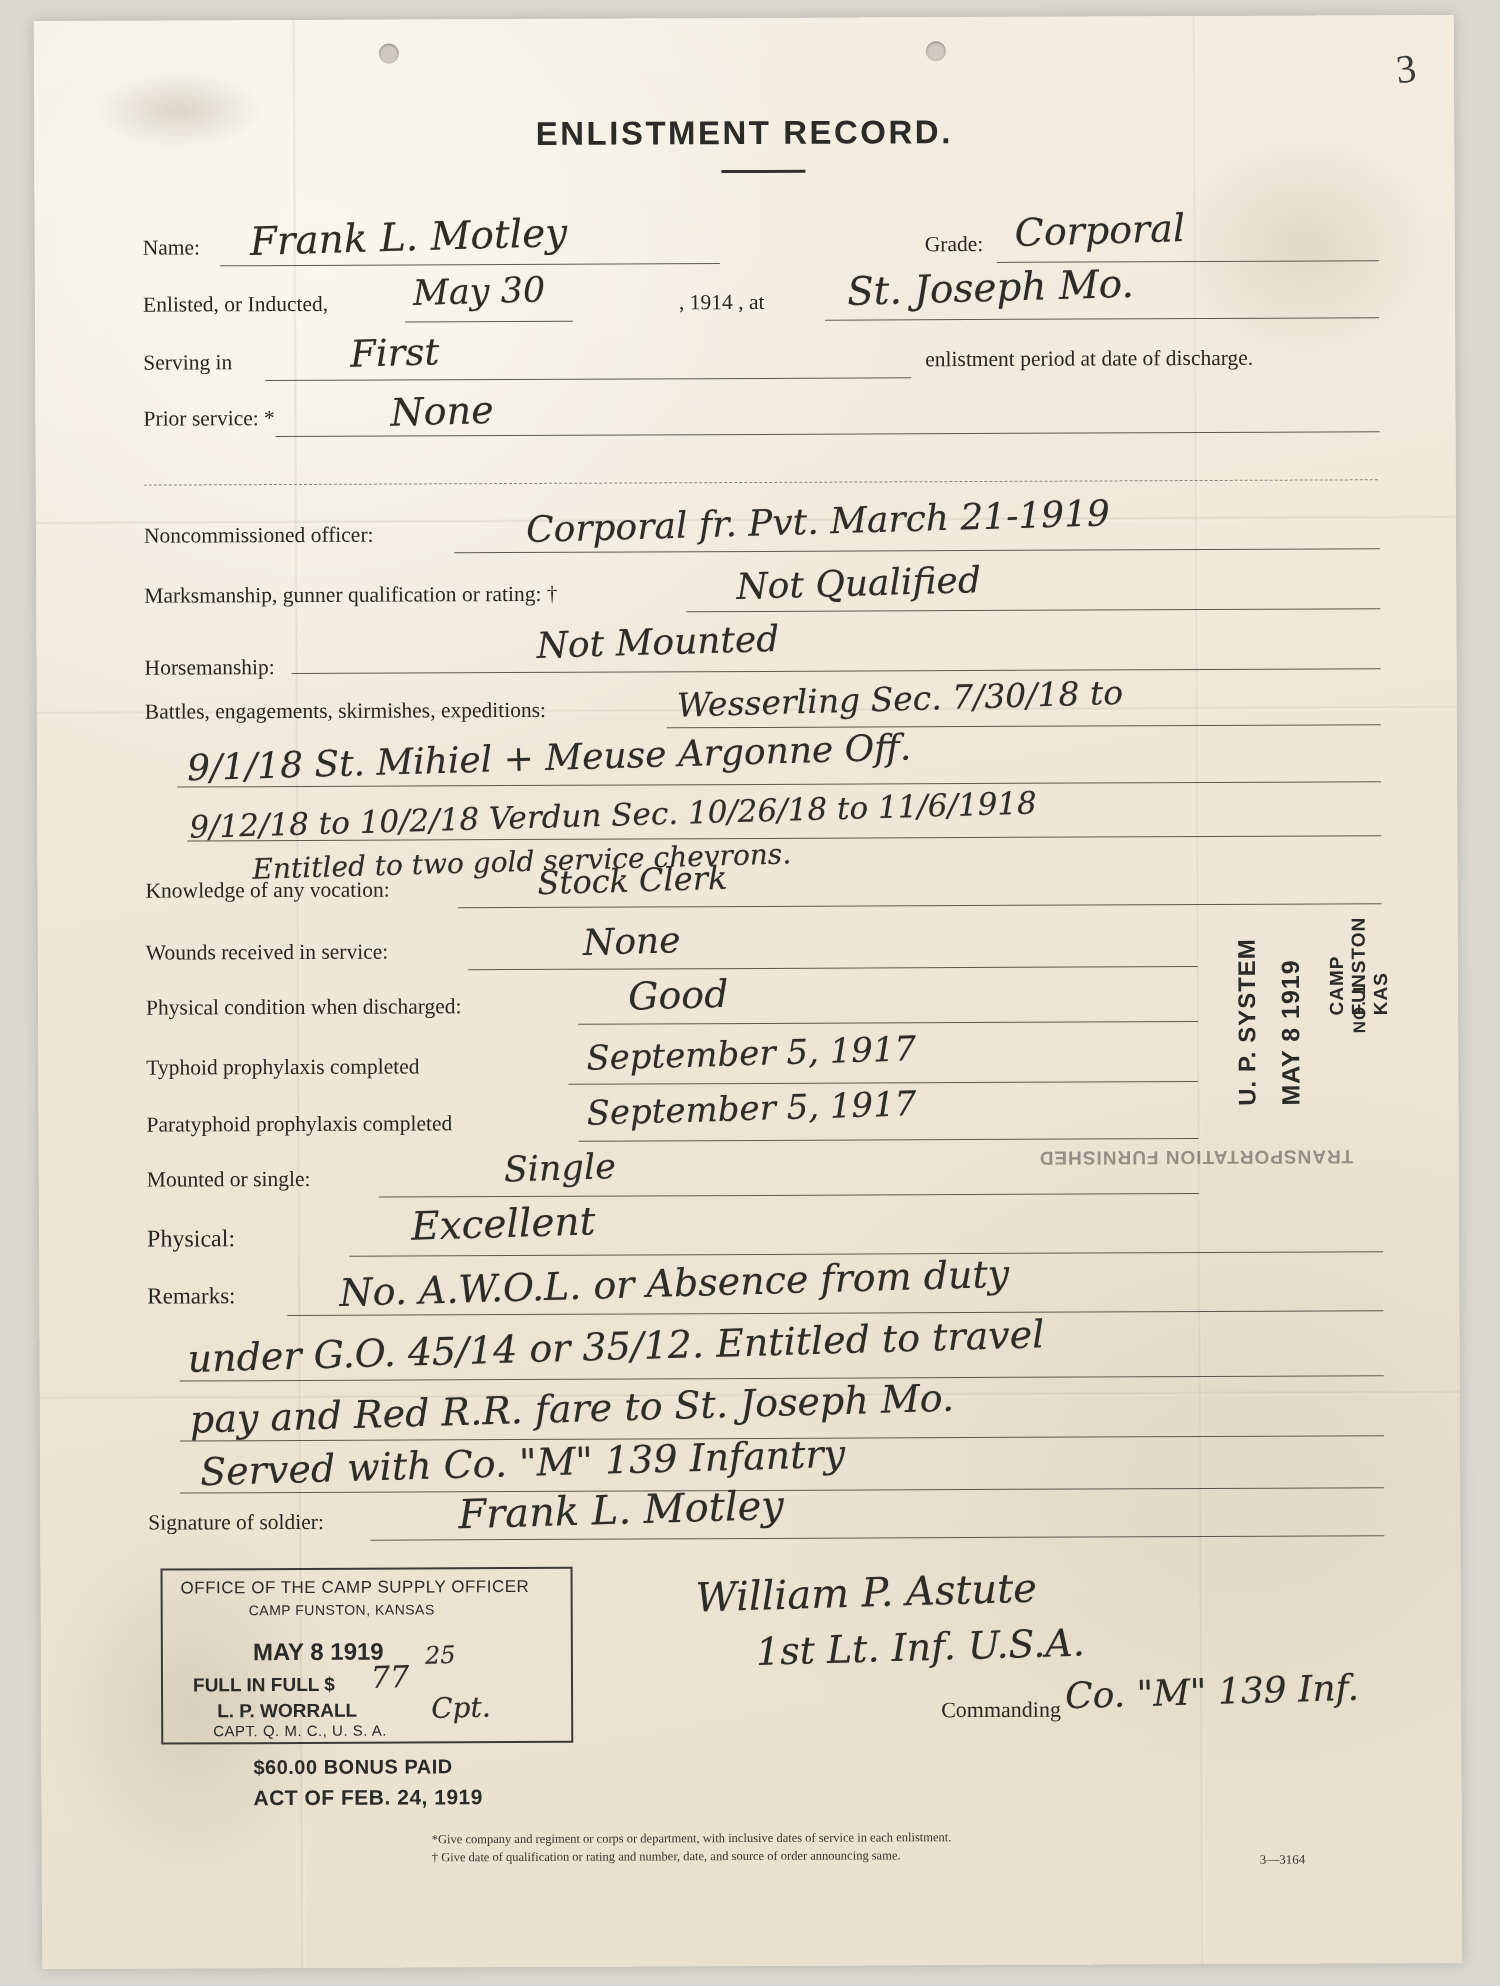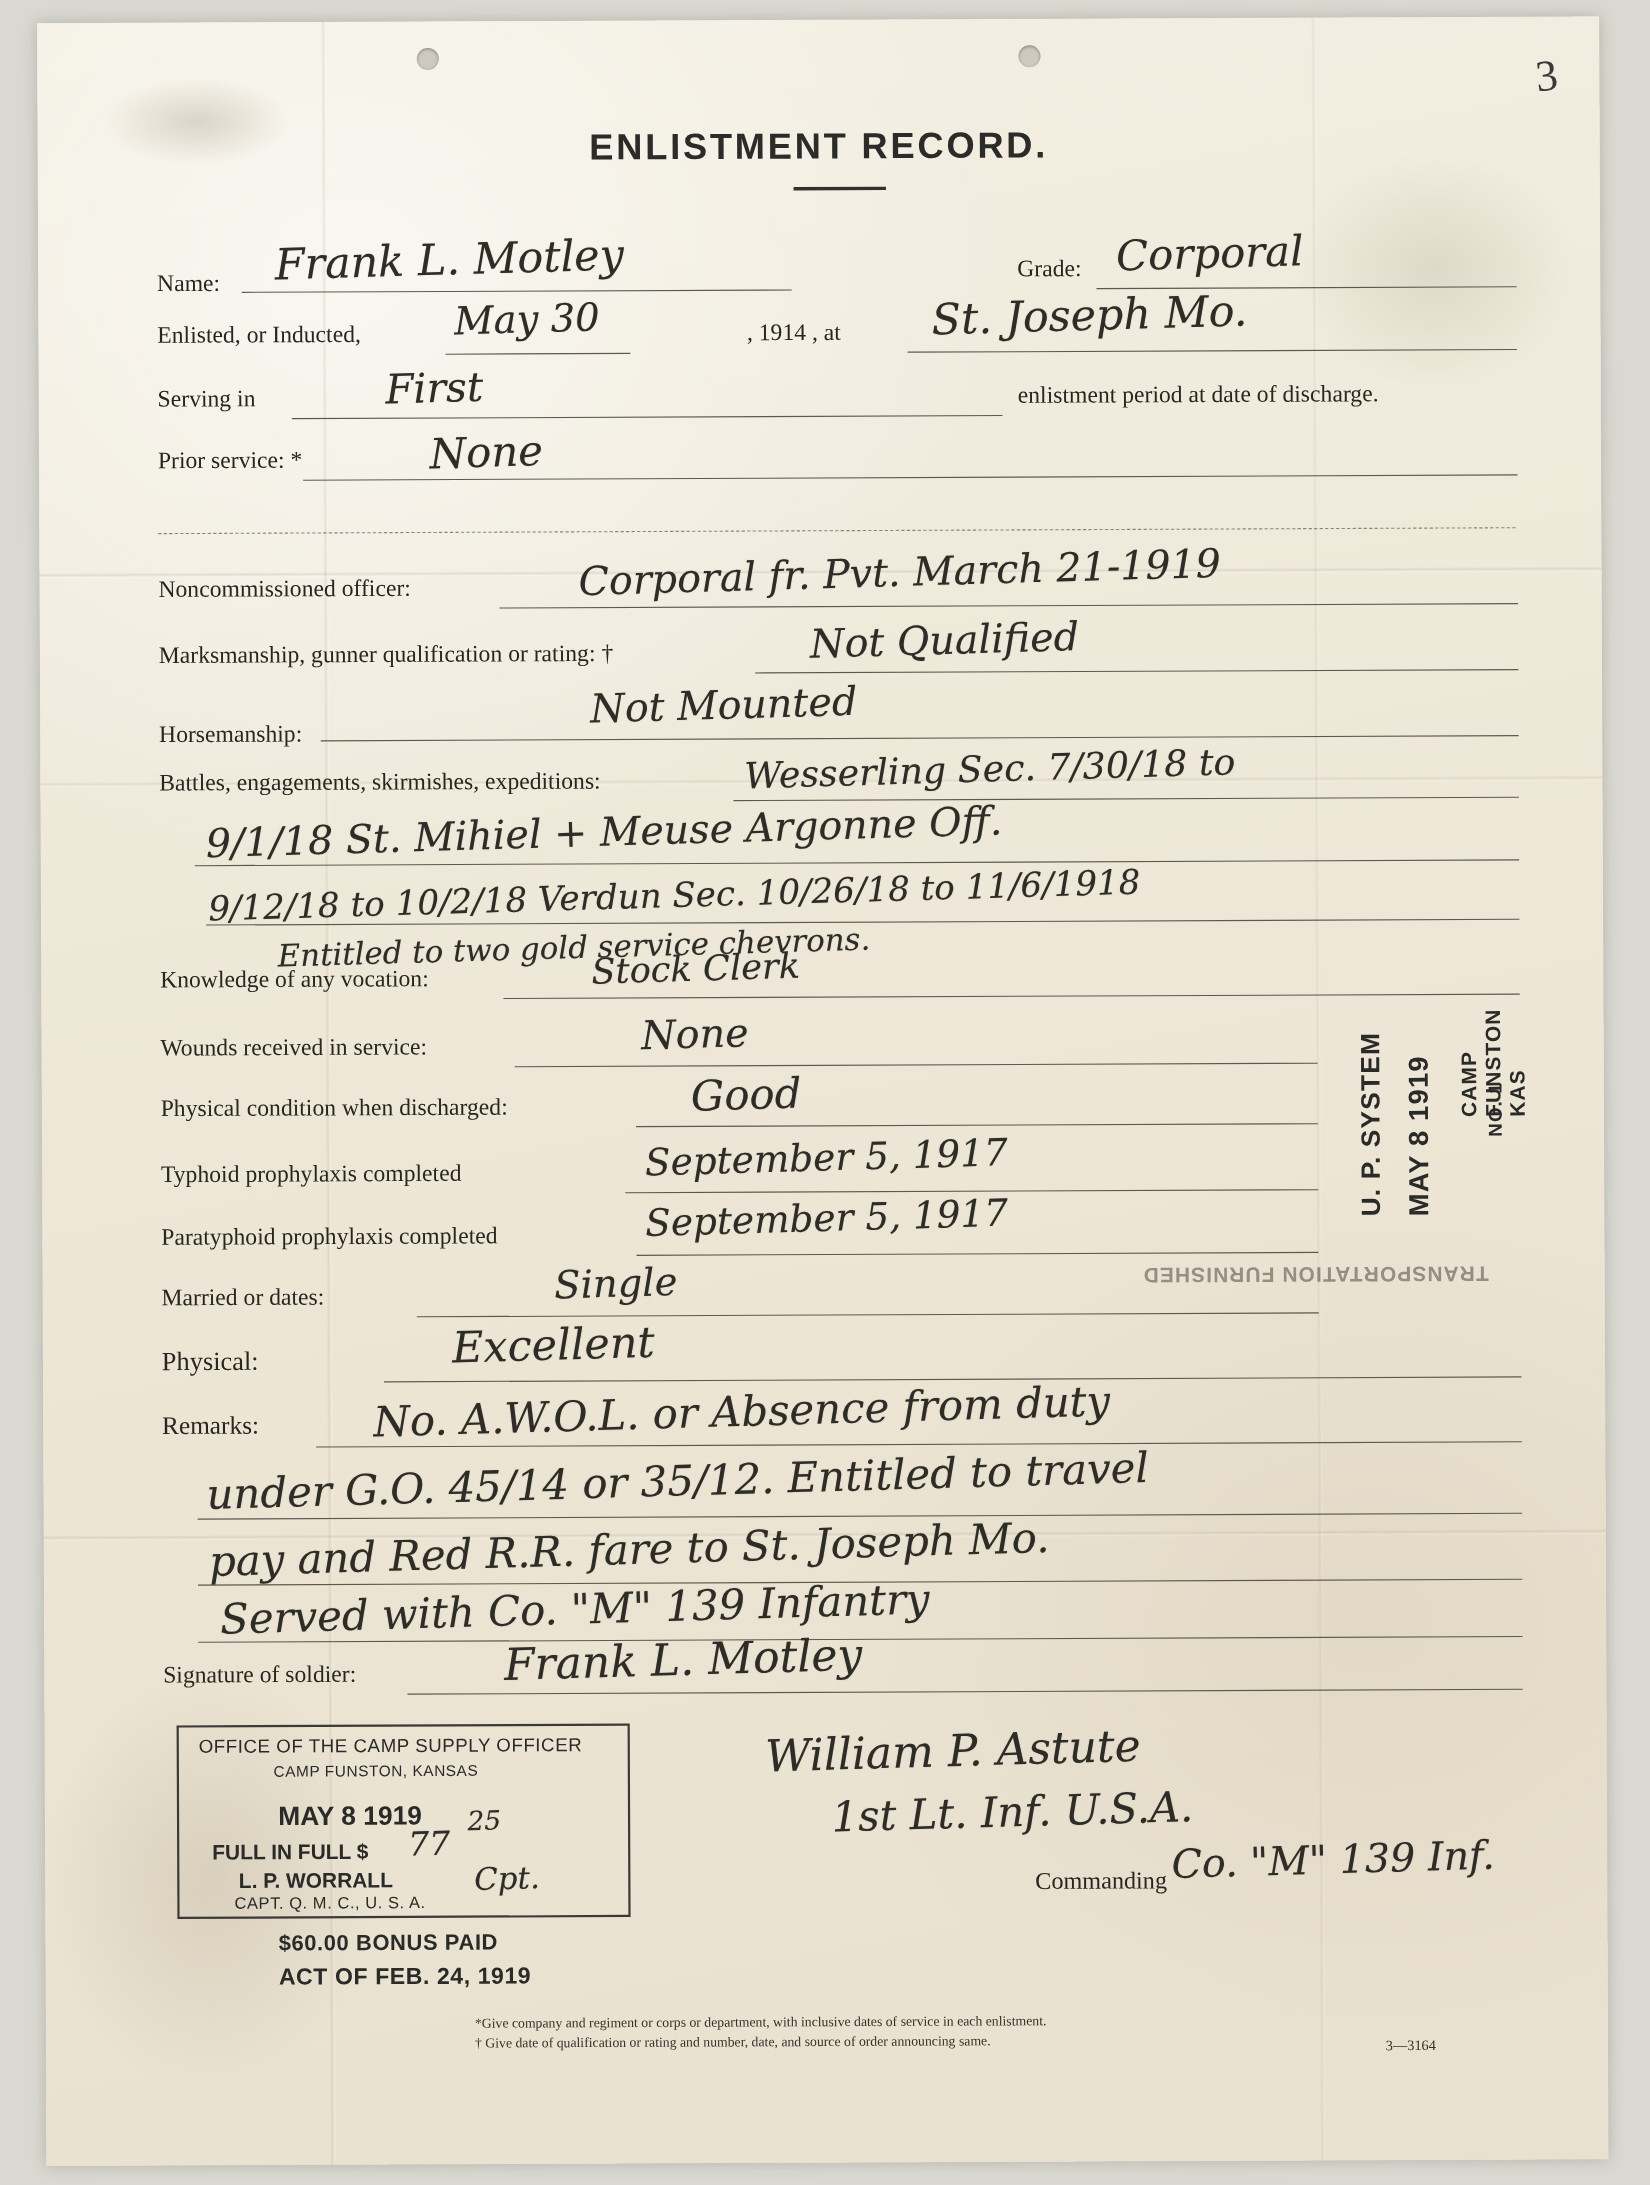--- a/index.html
+++ b/index.html
@@ -167,21 +167,21 @@
   <div class="punch" style="left:345px;top:24px;"></div>
   <div class="punch" style="left:892px;top:24px;"></div>
 
   <div id="content">
 
     <div class="pgnum">3</div>
 
     <div class="title">ENLISTMENT RECORD.</div>
     <div class="title-rule"></div>
 
-    <div class="lbl abs" style="left:108px;top:225px;">Name:</div>
+    <div class="lbl abs" style="left:108px;top:215px;">Name:</div>
     <div class="rule" style="left:185px;top:245px;width:500px;"></div>
     <div class="hand abs" style="left:215px;top:195px;font-size:39px;">Frank L. Motley</div>
 
     <div class="lbl abs" style="left:890px;top:215px;">Grade:</div>
     <div class="rule" style="left:962px;top:245px;width:382px;"></div>
     <div class="hand abs" style="left:980px;top:192px;font-size:38px;">Corporal</div>
 
     <div class="lbl abs" style="left:108px;top:272px;">Enlisted, or Inducted,</div>
     <div class="rule" style="left:370px;top:302px;width:168px;"></div>
     <div class="hand abs" style="left:378px;top:252px;font-size:35px;">May 30</div>
@@ -237,21 +237,21 @@
     <div class="hand abs" style="left:590px;top:955px;font-size:38px;">Good</div>
 
     <div class="lbl abs" style="left:108px;top:1035px;">Typhoid prophylaxis completed</div>
     <div class="rule" style="left:530px;top:1065px;width:630px;"></div>
     <div class="hand abs" style="left:548px;top:1015px;font-size:34px;">September 5, 1917</div>
 
     <div class="lbl abs" style="left:108px;top:1092px;">Paratyphoid prophylaxis completed</div>
     <div class="rule" style="left:540px;top:1122px;width:620px;"></div>
     <div class="hand abs" style="left:548px;top:1070px;font-size:34px;">September 5, 1917</div>
 
-    <div class="lbl abs" style="left:108px;top:1147px;">Married or dates:</div>
+    <div class="lbl abs" style="left:108px;top:1147px;">Mounted or single:</div>
     <div class="rule" style="left:340px;top:1177px;width:820px;"></div>
     <div class="hand abs" style="left:465px;top:1129px;font-size:35px;">Single</div>
 
     <div class="lbl abs" style="left:108px;top:1205px;font-size:24px;">Physical:</div>
     <div class="rule" style="left:310px;top:1236px;width:1034px;"></div>
     <div class="hand abs" style="left:372px;top:1182px;font-size:39px;">Excellent</div>
 
     <div class="lbl abs" style="left:108px;top:1263px;font-size:23px;">Remarks:</div>
     <div class="rule" style="left:248px;top:1295px;width:1096px;"></div>
     <div class="hand abs" style="left:300px;top:1243px;font-size:38px;">No. A.W.O.L. or Absence from duty</div>

